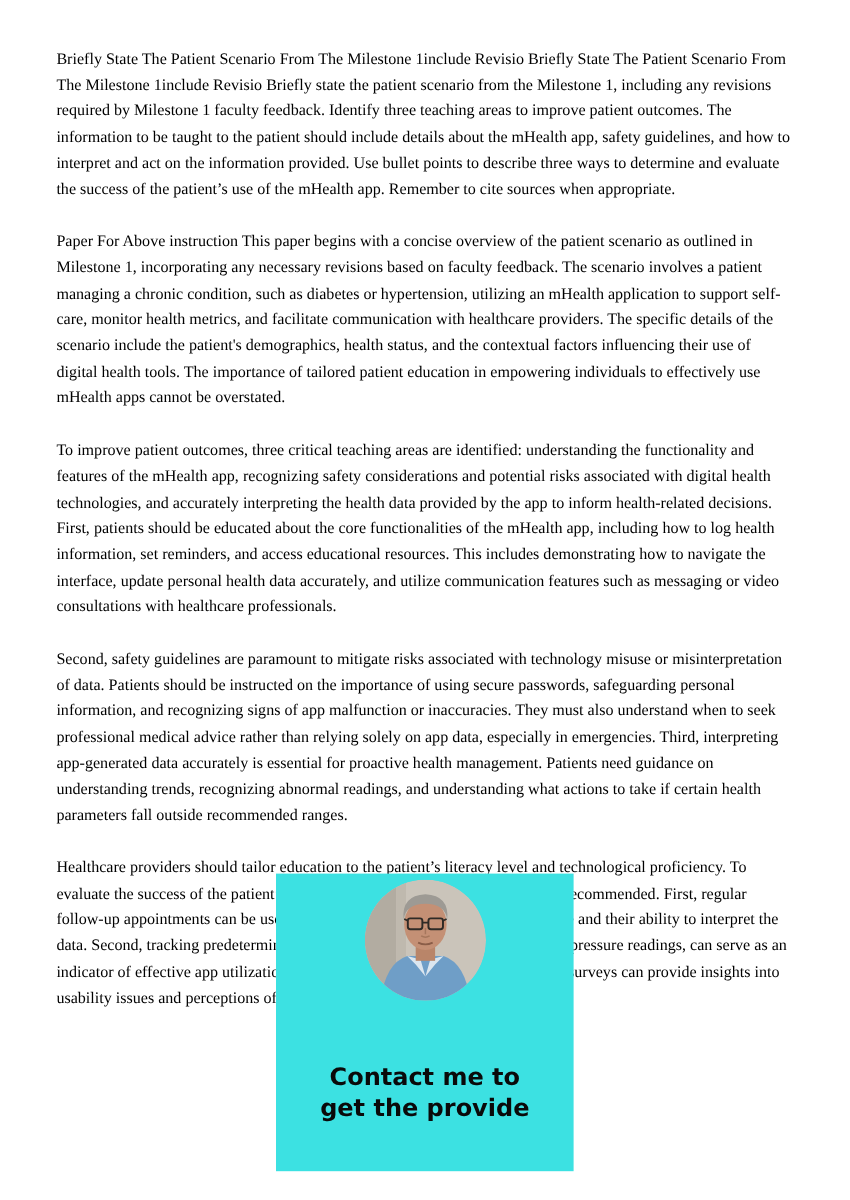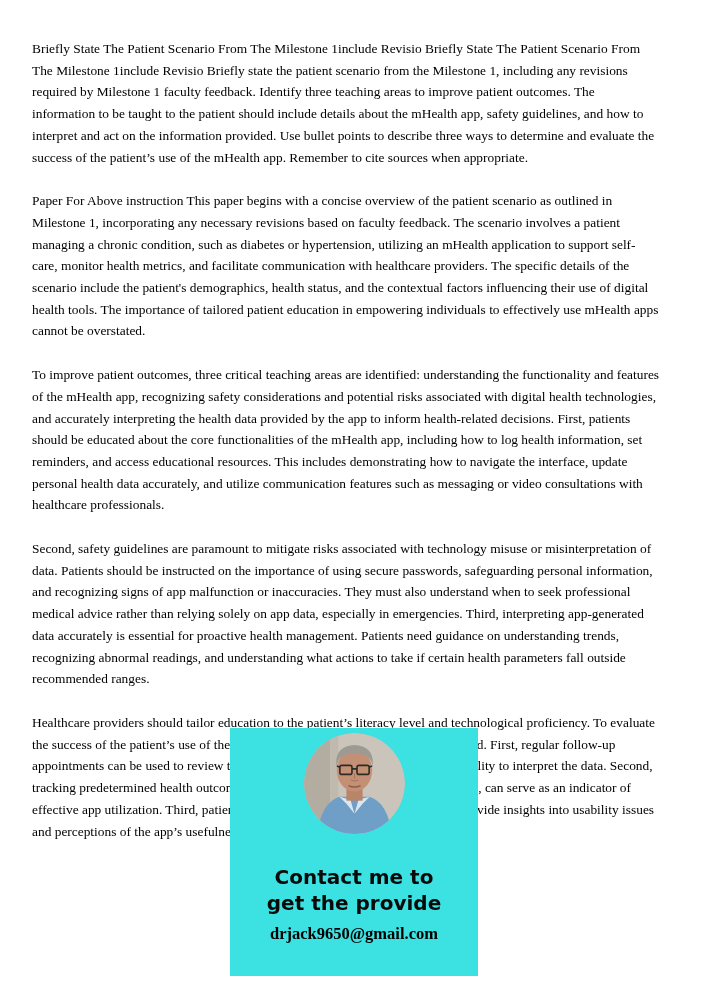--- a/index.html
+++ b/index.html
@@ -4,35 +4,35 @@
 <style>
   * { margin:0; padding:0; box-sizing:border-box; }
   html, body { background:#ffffff; }
   body {
     width:708px; height:1000px;
     position:relative; overflow:hidden;
     font-family:"Liberation Serif", serif;
   }
   .page {
     position:absolute; inset:0;
-    padding:38px 47px 0 32px;
+    padding:38px 47px 0 47px;
     color:#000;
     font-size:13.4px;
     line-height:1.62;
   }
   .page p {
     margin:0 0 22px 0;
     text-align:left;
   }
   .overlay-card {
     position:absolute;
     left:230px; top:728px;
     width:248px; height:248px;
     background:#3ce1e2;
-    display:flex; flex-direction:column; align-items:center;
+    display:flex; flex-direction:column; align-items:center;gap:20px;
   }
   .avatar-wrap {
     width:101px; height:101px;
     border-radius:50%;
     overflow:hidden;
     margin-top:5px;
     flex:0 0 auto;
   }
   .contact-text {
     margin-top:30px;
@@ -88,14 +88,13 @@
         <line x1="64.5" y1="34" x2="67.5" y2="32.5" stroke="#2e2a26" stroke-width="1.4"></line>
         <path d="M50 40 L50 45 M46.5 46.5 Q50 48.5 53.5 46.5" stroke="#a5765c" stroke-width="1.2" fill="none"></path>
         <path d="M44 52 Q50 55 56 52" stroke="#8a5d48" stroke-width="1.4" fill="none"></path>
       </g>
     </svg>
   </div>
   <div class="contact-text">
     <div>Contact me to</div>
     <div>get the provide</div>
   </div>
-  <div class="contact-email">drjack9650@gmail.com</div>
 </div>
 
 </body></html>

